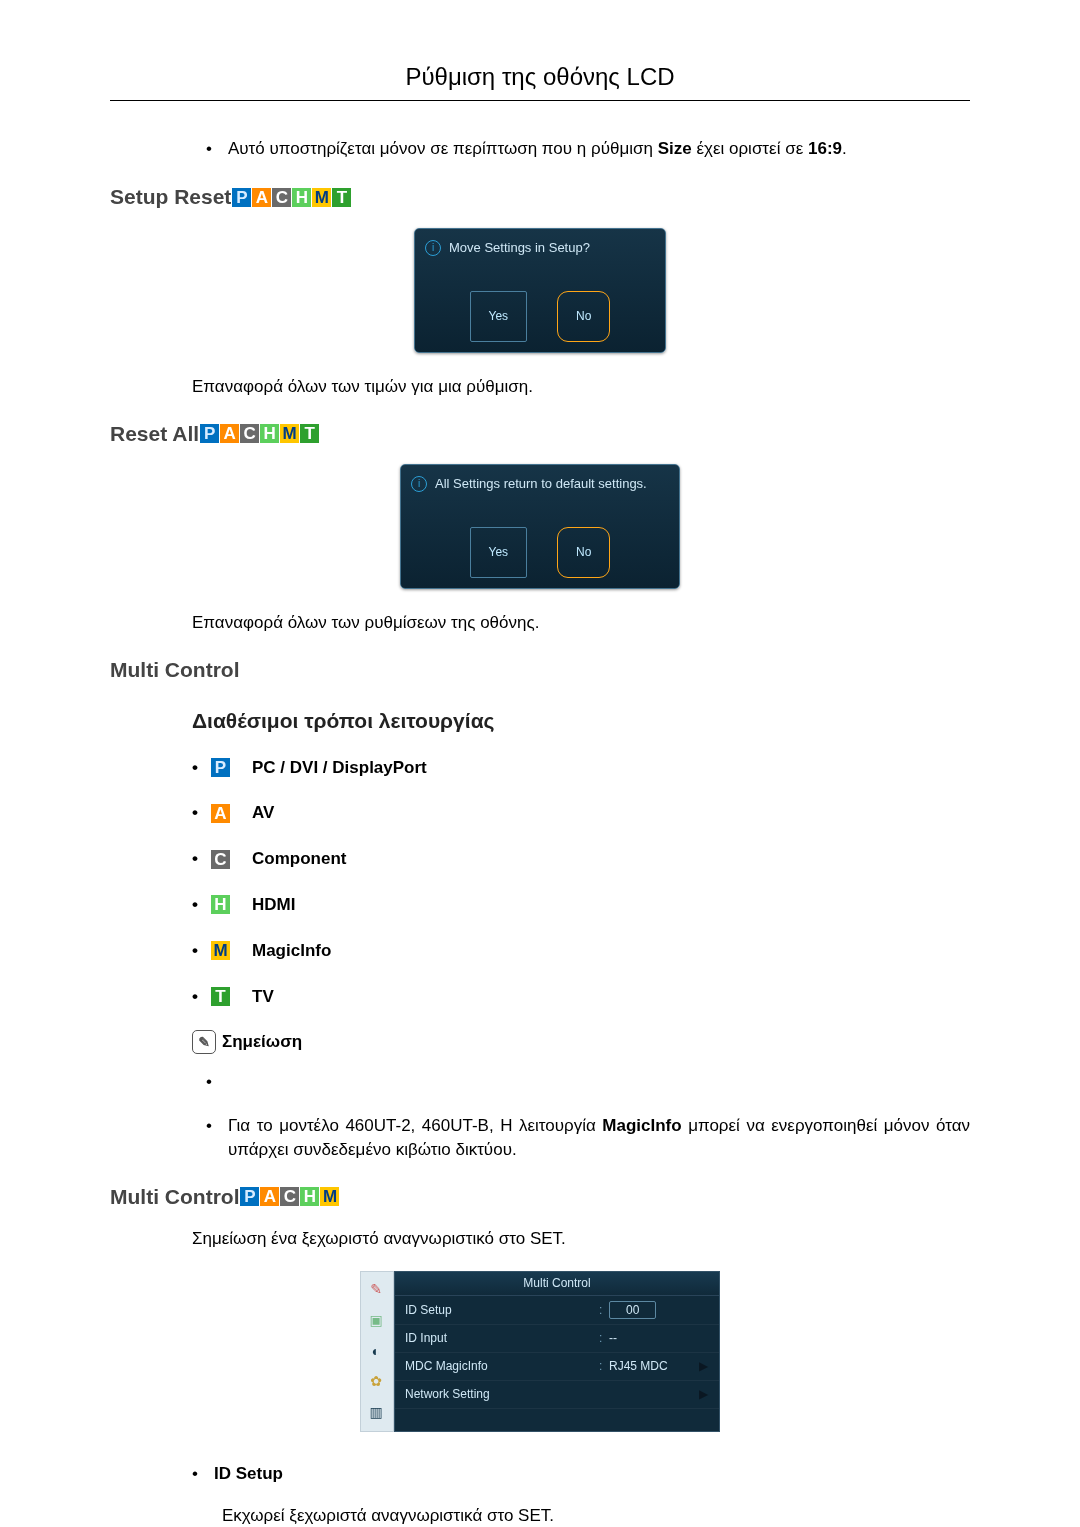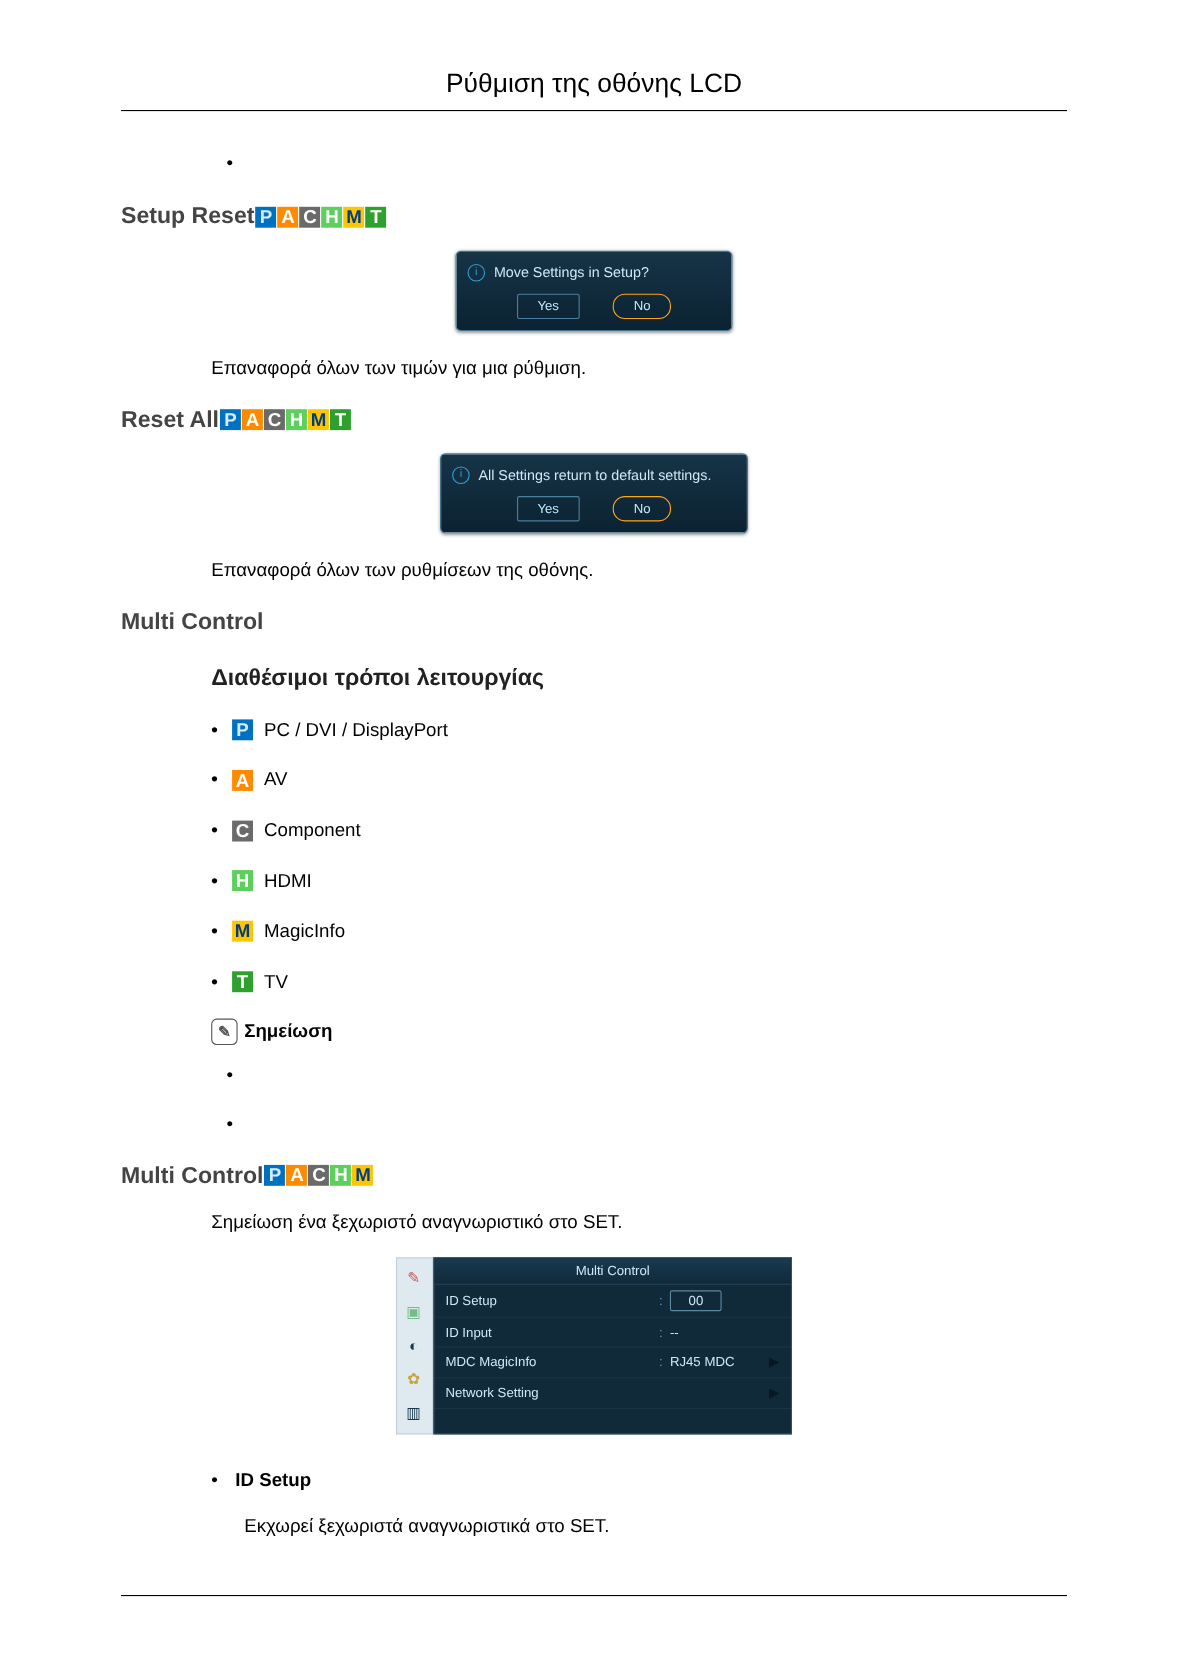--- a/index.html
+++ b/index.html
@@ -81,22 +81,22 @@
   .mode-list .item {
     display: flex;
     align-items: center;
     margin-bottom: 22px;
   }
   .mode-list .dot {
     width: 18px;
     font-weight: bold;
   }
   .mode-list .label {
-    font-weight: normal;
-    margin-left: 10px;
+    font-weight: bold;
+    margin-left: 22px;
   }
   .note-row {
     display: flex;
     align-items: center;
     padding-left: 82px;
     margin: 8px 0 16px 0;
     font-weight: bold;
   }
   .note-icon {
     width: 22px;
@@ -158,24 +158,25 @@
   }
   .osd-confirm.wide { width: 258px; }
   .osd-btns {
     display: flex;
     justify-content: center;
     gap: 30px;
   }
   .osd-btn {
     border: 1px solid #4a7f9e;
     color: #bfe9ff;
-    padding: 2px 18px;
+    padding: 16px 18px;
     border-radius: 2px;
     background: transparent;
     font-size: 12px;
+    margin-top: 24px;
   }
   .osd-btn.sel {
     border-color: #ffa617;
     border-radius: 11px;
   }
 
   
   .mc-wrap {
     display: flex;
     justify-content: center;
@@ -260,20 +261,23 @@
   b { font-weight: bold; }
 </style>
 </head>
 <body>
 
 <div class="page-title">Ρύθμιση της οθόνης LCD</div>
 <hr class="hr">
 
 <div class="bullet-row">
   <div class="dot">•</div>
+  <div class="txt">
+    <span>Αυτό υποστηρίζεται μόνον σε περίπτωση που η ρύθμιση </span><b>Size</b><span> έχει οριστεί σε </span><b>16:9</b><span>.</span>
+  </div>
 </div>
 
 <div class="section-heading">
   <span>Setup Reset</span>
   <span class="badge P">P</span>
   <span class="badge A">A</span>
   <span class="badge C">C</span>
   <span class="badge H">H</span>
   <span class="badge M">M</span>
   <span class="badge T">T</span>
@@ -356,20 +360,23 @@
 <div class="note-row">
   <span class="note-icon">✎</span>
   <span>Σημείωση</span>
 </div>
 
 <div class="notes-bullet">
   <div class="dot">•</div>
 </div>
 <div class="notes-bullet">
   <div class="dot">•</div>
+  <div class="txt">
+    <span>Για το μοντέλο 460UT-2, 460UT-B, Η λειτουργία </span><b>MagicInfo</b><span> μπορεί να ενεργοποιηθεί μόνον όταν υπάρχει συνδεδεμένο κιβώτιο δικτύου.</span>
+  </div>
 </div>
 
 <div class="section-heading">
   <span>Multi Control</span>
   <span class="badge P">P</span>
   <span class="badge A">A</span>
   <span class="badge C">C</span>
   <span class="badge H">H</span>
   <span class="badge M">M</span>
 </div>

